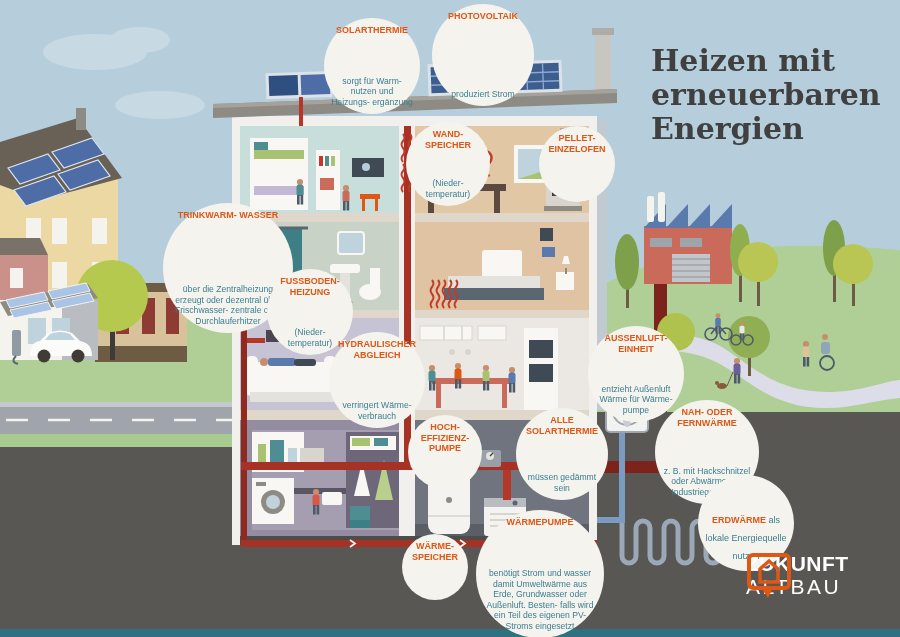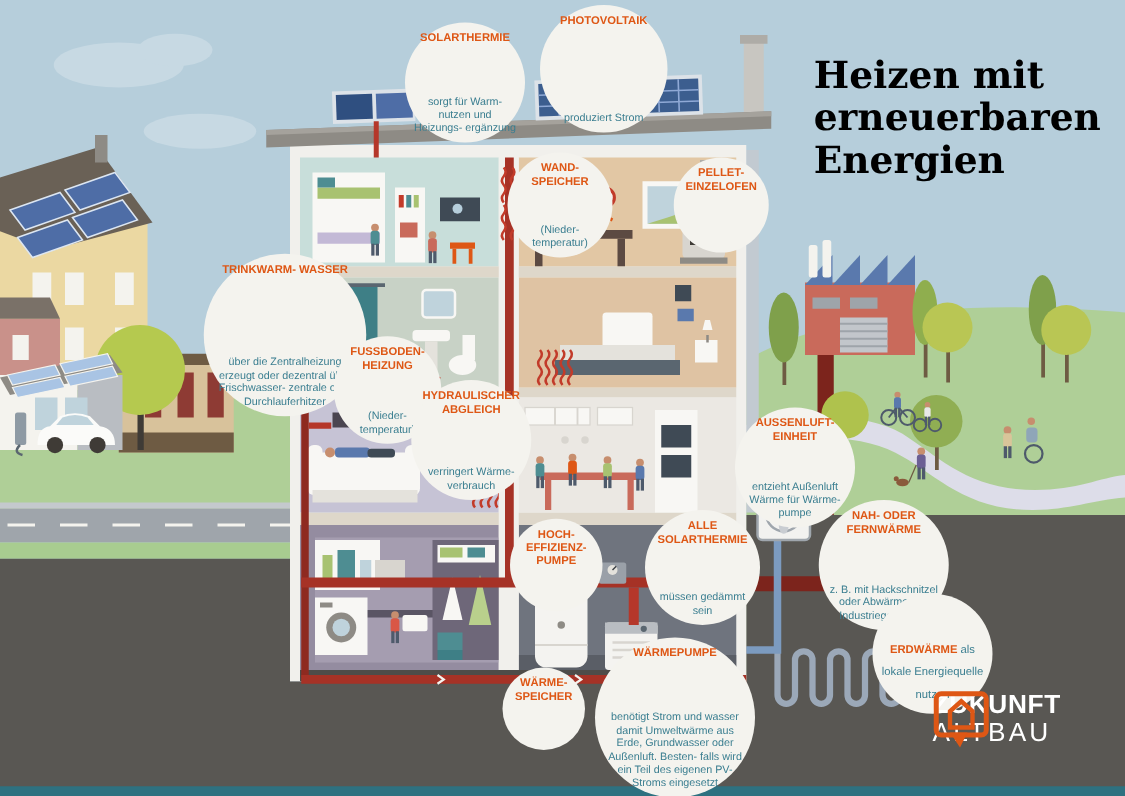--- a/index.html
+++ b/index.html
@@ -3,21 +3,21 @@
 <meta charset="utf-8">
 <style>
   html,body{margin:0;padding:0;}
   #stage{position:relative;width:900px;height:637px;overflow:hidden;background:#B6CEDB;font-family:"Liberation Sans",sans-serif;}
   #stage svg{position:absolute;left:0;top:0;}
   .callout{position:absolute;background:#F4F3EE;border-radius:50%;display:flex;flex-direction:column;justify-content:space-between;align-items:center;text-align:center;padding:7px;box-sizing:border-box;z-index:5;}
   .co-title{color:#DE5715;font-weight:bold;font-size:9px;line-height:1.18;}
   .co-body{color:#3A7E90;font-size:8.6px;line-height:1.22;margin-top:2px;}
   .callout.inline{display:block;padding-top:34px;}
   .callout.inline .co-title,.callout.inline .co-body{display:inline;font-size:9px;}
-  .main-title{position:absolute;left:651px;top:44px;width:250px;font-family:"DejaVu Serif","Liberation Serif",serif;font-weight:bold;font-size:30px;line-height:1.13;color:#000000;z-index:6;}
+  .main-title{position:absolute;left:651px;top:44px;width:250px;font-family:"DejaVu Serif","Liberation Serif",serif;font-weight:bold;font-size:30px;line-height:1.13;color:#404040;z-index:6;}
   .logo{position:absolute;left:746px;top:552px;display:flex;align-items:center;gap:11px;z-index:6;}
   .logo-text{display:flex;flex-direction:column;}
   .logo-l1{color:#FFFFFF;font-weight:bold;font-size:21px;letter-spacing:0.5px;line-height:1.1;}
   .logo-l2{color:#FFFFFF;font-weight:normal;font-size:21px;letter-spacing:2.5px;line-height:1.1;}
 </style>
 </head>
 <body>
 
 <div id="stage">
 
@@ -441,21 +441,21 @@
   <div class="co-title">TRINKWARM- WASSER</div>
   <div class="co-body">über die Zentralheizung erzeugt oder dezentral über Frischwasser- zentrale oder Durchlauferhitzer</div>
 </div>
 <div class="callout" style="left:539px;top:126px;width:76px;height:76px">
   <div class="co-title">PELLET- EINZELOFEN</div>
 </div>
 <div class="callout" style="left:267px;top:269px;width:86px;height:86px">
   <div class="co-title">FUSSBODEN- HEIZUNG</div>
   <div class="co-body">(Nieder- temperatur)</div>
 </div>
-<div class="callout" style="left:329px;top:304px;width:96px;height:96px">
+<div class="callout" style="left:329px;top:332px;width:96px;height:96px">
   <div class="co-title">HYDRAULISCHER ABGLEICH</div>
   <div class="co-body">verringert Wärme- verbrauch</div>
 </div>
 <div class="callout" style="left:588px;top:326px;width:96px;height:96px">
   <div class="co-title">AUSSENLUFT- EINHEIT</div>
   <div class="co-body">entzieht Außenluft Wärme für Wärme- pumpe</div>
 </div>
 <div class="callout" style="left:408px;top:415px;width:74px;height:74px">
   <div class="co-title">HOCH- EFFIZIENZ- PUMPE</div>
 </div>

